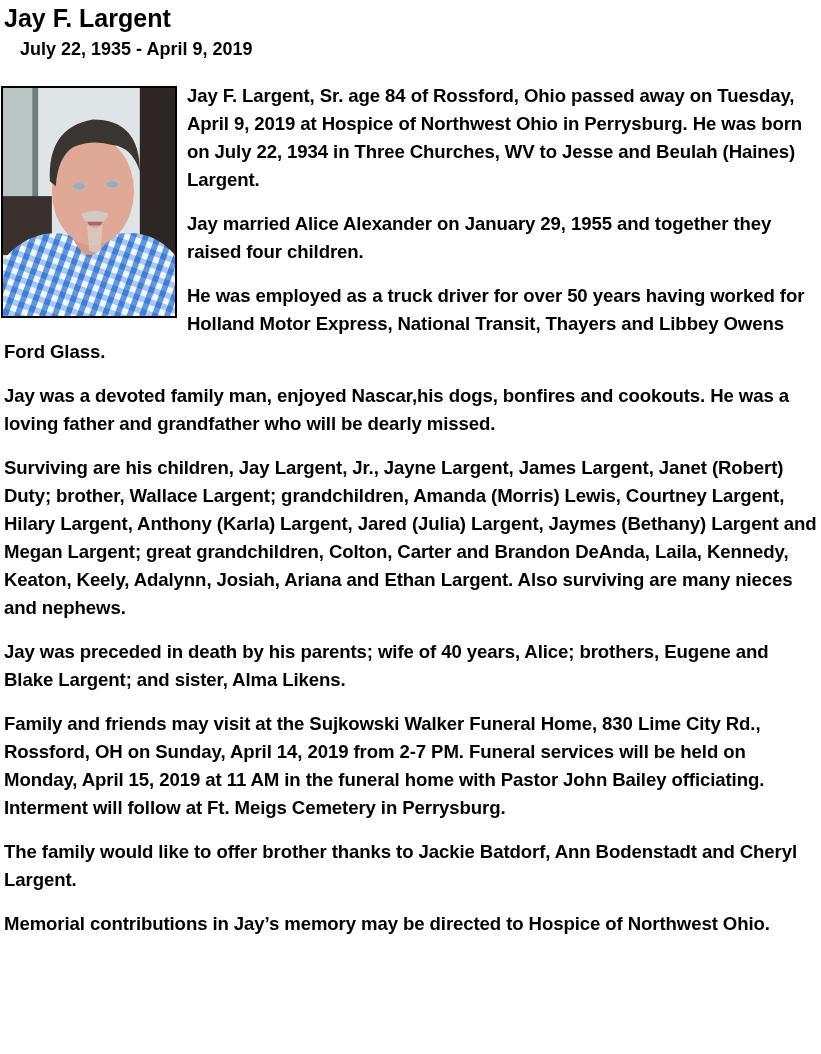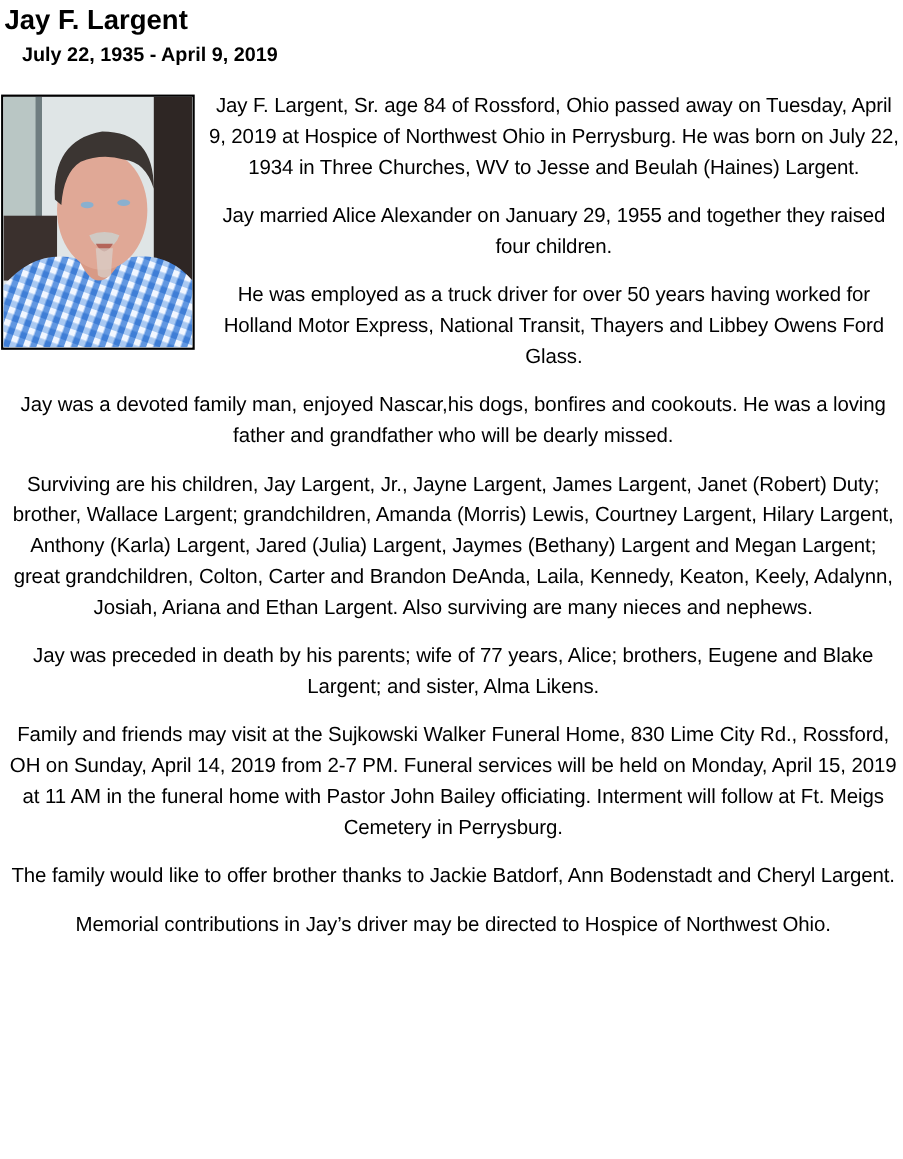--- a/index.html
+++ b/index.html
@@ -34,24 +34,23 @@
       font-weight: bold;
       line-height: 24px;
       white-space: nowrap;
     }
     .content {
       position: absolute;
       left: 4px;
       top: 82px;
       width: 816px;
       font-size: 18.6px;
-      font-weight: normal;
+      font-weight: bold;
       line-height: 28px;
       letter-spacing: -0.1px;
-      text-align: center;
     }
     .content p {
       margin: 0 0 16px 0;
     }
     .photo {
       float: left;
       width: 176px;
       height: 232px;
       margin: 4px 10px 4px -3px;
       border: 2px solid #000000;
@@ -105,17 +104,17 @@
       <path d="M86 136 Q94 150 102 136 Z" fill="#b4655a"></path>
       <path d="M86 140 L88 165 Q94 170 100 165 L102 140 Z" fill="#d8d2cc" opacity="0.7"></path>
     </svg>
   </div>
 
   <p>Jay F. Largent, Sr. age 84 of Rossford, Ohio passed away on Tuesday, April 9, 2019 at Hospice of Northwest Ohio in Perrysburg. He was born on July 22, 1934 in Three Churches, WV to Jesse and Beulah (Haines) Largent.</p>
   <p>Jay married Alice Alexander on January 29, 1955 and together they raised four children.</p>
   <p>He was employed as a truck driver for over 50 years having worked for Holland Motor Express, National Transit, Thayers and Libbey Owens Ford Glass.</p>
   <p>Jay was a devoted family man, enjoyed Nascar,his dogs, bonfires and cookouts. He was a loving father and grandfather who will be dearly missed.</p>
   <p>Surviving are his children, Jay Largent, Jr., Jayne Largent, James Largent, Janet (Robert) Duty; brother, Wallace Largent; grandchildren, Amanda (Morris) Lewis, Courtney Largent, Hilary Largent, Anthony (Karla) Largent, Jared (Julia) Largent, Jaymes (Bethany) Largent and Megan Largent; great grandchildren, Colton, Carter and Brandon DeAnda, Laila, Kennedy, Keaton, Keely, Adalynn, Josiah, Ariana and Ethan Largent. Also surviving are many nieces and nephews.</p>
-  <p>Jay was preceded in death by his parents; wife of 77 years, Alice; brothers, Eugene and Blake Largent; and sister, Alma Likens.</p>
+  <p>Jay was preceded in death by his parents; wife of 40 years, Alice; brothers, Eugene and Blake Largent; and sister, Alma Likens.</p>
   <p>Family and friends may visit at the Sujkowski Walker Funeral Home, 830 Lime City Rd., Rossford, OH on Sunday, April 14, 2019 from 2-7 PM. Funeral services will be held on Monday, April 15, 2019 at 11 AM in the funeral home with Pastor John Bailey officiating. Interment will follow at Ft. Meigs Cemetery in Perrysburg.</p>
   <p>The family would like to offer brother thanks to Jackie Batdorf, Ann Bodenstadt and Cheryl Largent.</p>
-  <p>Memorial contributions in Jay’s driver may be directed to Hospice of Northwest Ohio.</p>
+  <p>Memorial contributions in Jay’s memory may be directed to Hospice of Northwest Ohio.</p>
 </div>
 
 </body></html>

